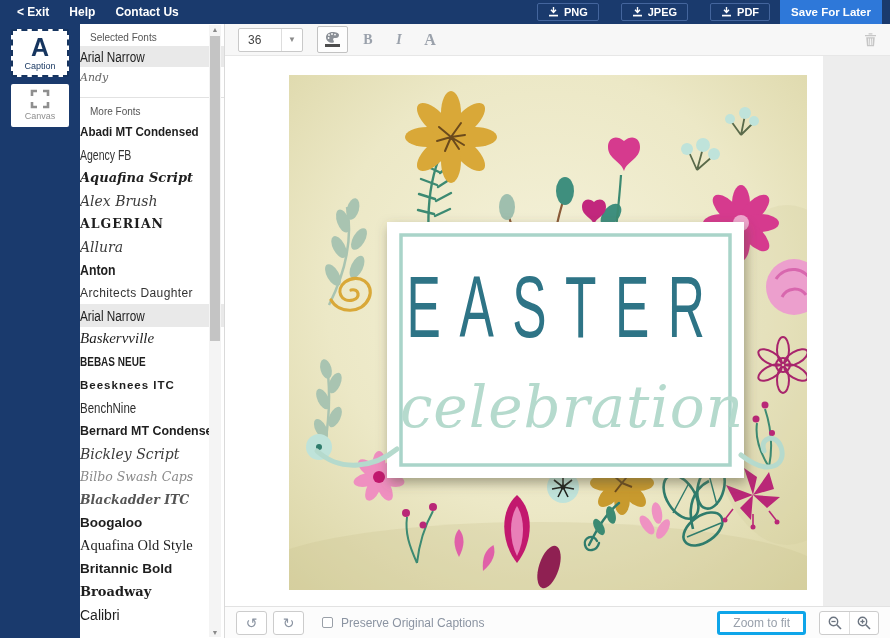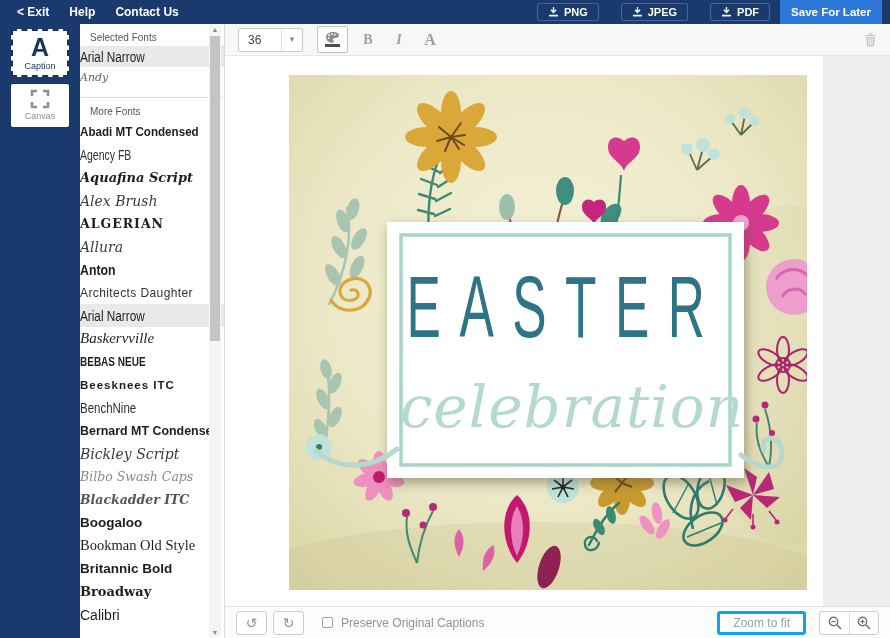--- a/index.html
+++ b/index.html
@@ -274,21 +274,21 @@
 
           <li class="font-item fs-blackadder">
             <span>Blackadder ITC</span>
           </li>
 
           <li class="font-item fs-boogaloo">
             <span>Boogaloo</span>
           </li>
 
           <li class="font-item fs-bookman">
-            <span>Bookman Old Style</span>
+            <span>Aquafina Old Style</span>
           </li>
 
           <li class="font-item fs-britannic">
             <span>Britannic Bold</span>
           </li>
 
           <li class="font-item fs-broadway">
             <span>Broadway</span>
           </li>
 

